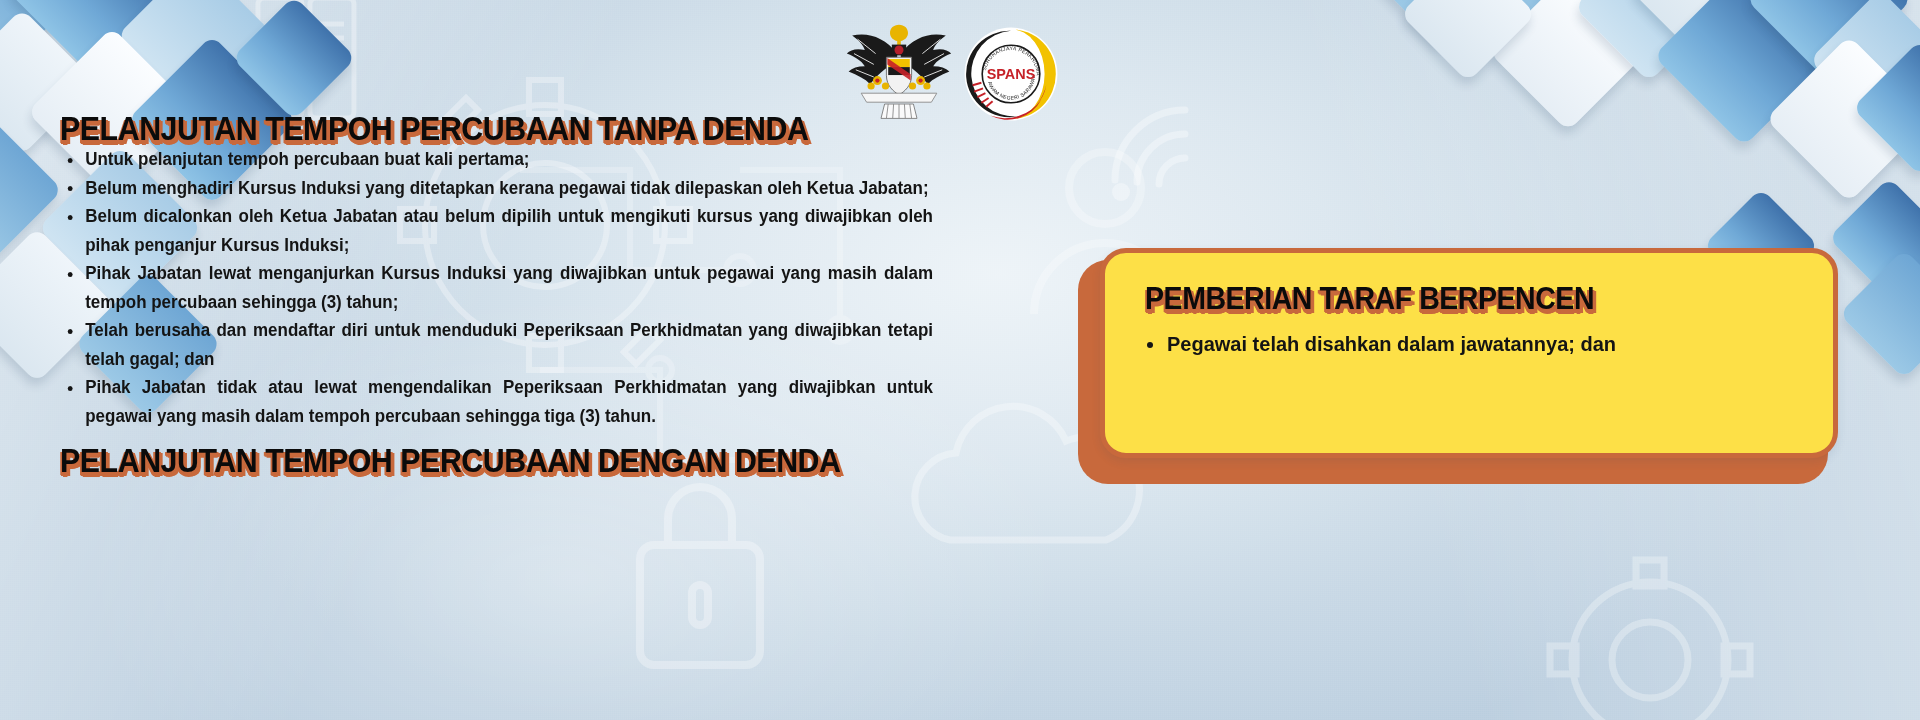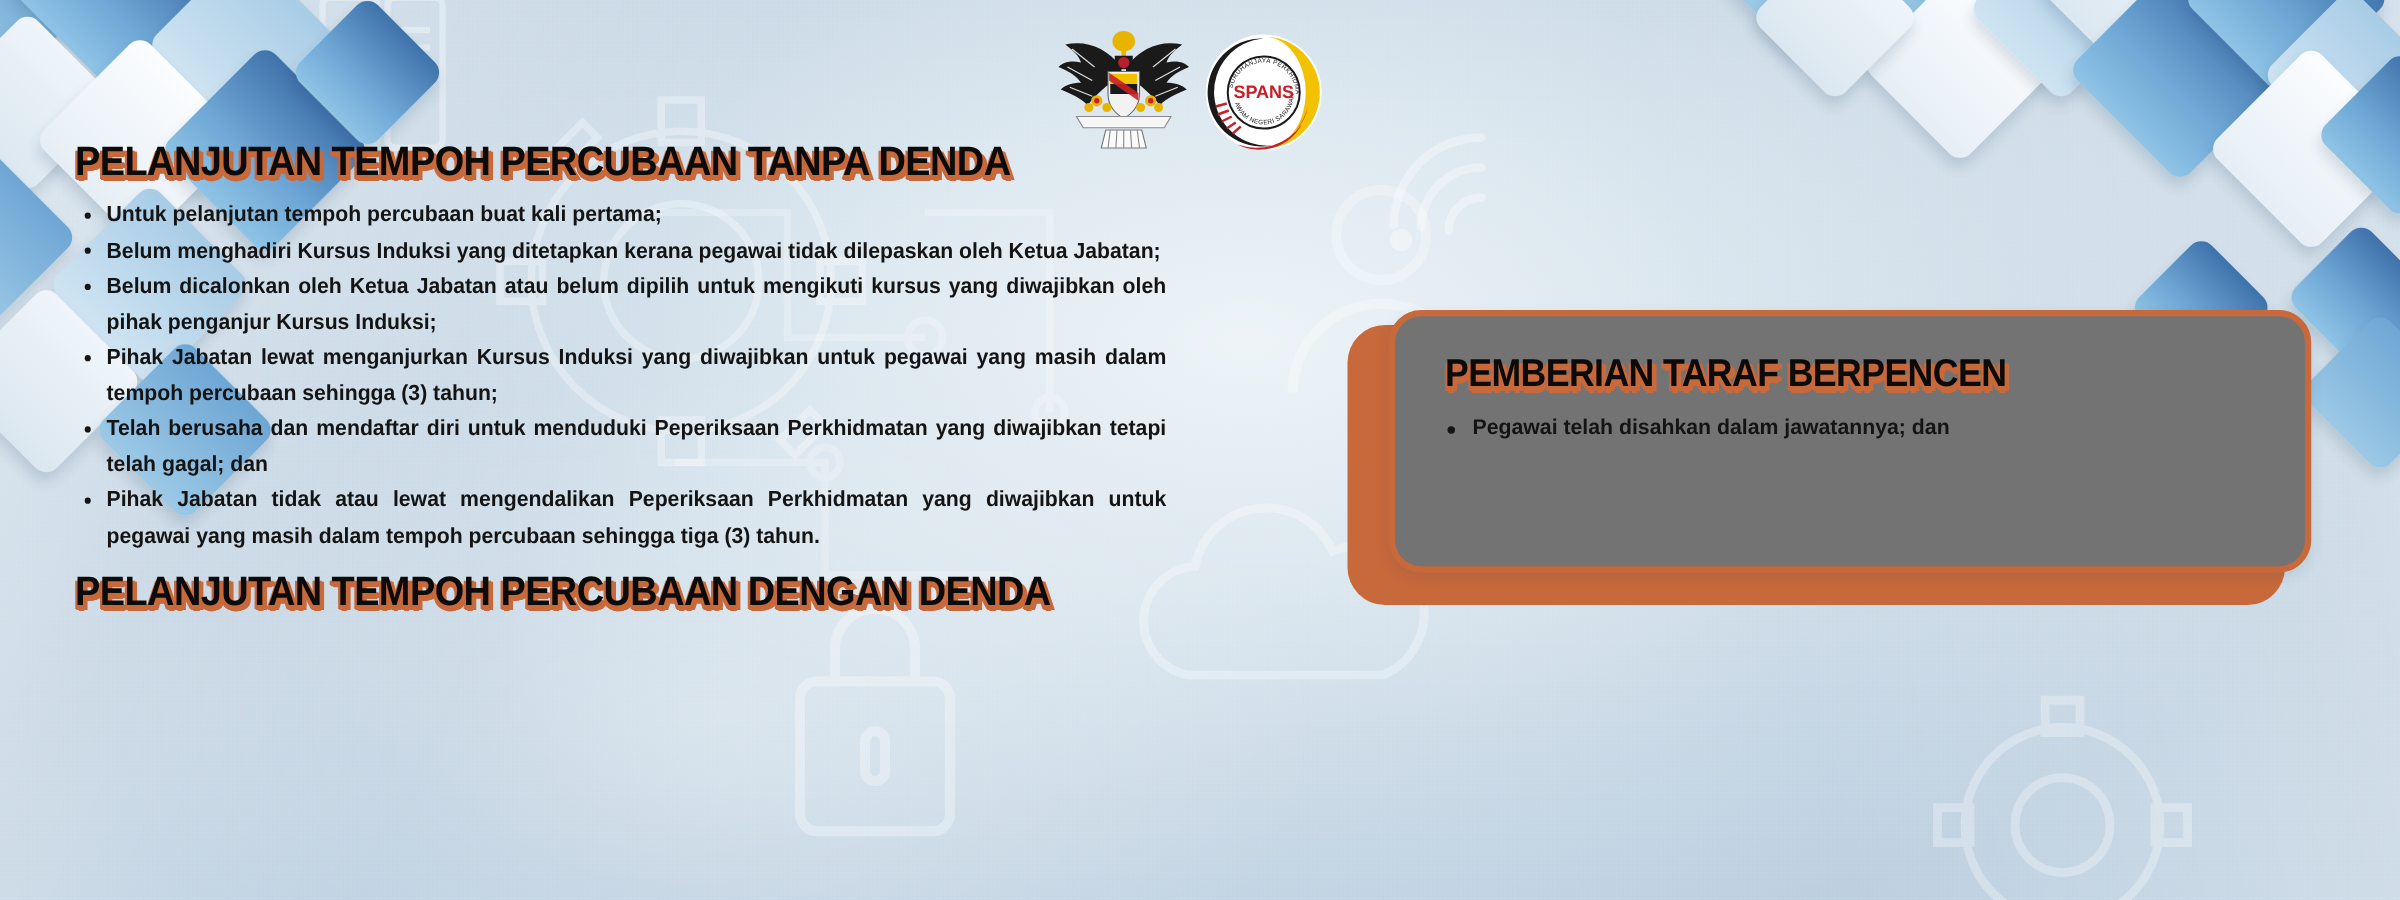--- a/index.html
+++ b/index.html
@@ -82,41 +82,41 @@
     text-justify:inter-word;
     transform:scaleX(.97);
     transform-origin:left center;
   }
   ul.bullets li::before{
     content:"";
     position:absolute;left:8px;top:.72em;
     width:5px;height:5px;border-radius:50%;
     background:#141414;
   }
-  #list1{margin-top:12px;}
+  #list1{}
   #list2{margin-top:12px;}
   #list2 li{line-height:1.70;text-align:left;}
   #hdg2-wrap{margin-top:14px;}
 
   
   #card-wrap{position:absolute;left:1078px;top:248px;width:760px;height:236px;}
   #card-back{
     position:absolute;left:0;top:12px;width:750px;height:224px;
     border-radius:30px;background:#c8693c;
   }
   #card-front{
-    position:absolute;left:33px;top:0;width:738px;height:210px;
-    background:#737373;border:5px solid #c8693c;border-radius:26px;
+    position:absolute;left:22px;top:0;width:738px;height:210px;
+    background:#fde047;border:5px solid #c8693c;border-radius:26px;
     box-sizing:border-box;
     box-shadow:0 4px 10px rgba(40,70,100,.10);
   }
   #hdg3{font-size:31px;margin:30px 0 0 40px;}
   #list3{margin:16px 0 0 36px;width:660px;}
   #list3 li{
-    font-size:17px;line-height:1.46;text-align:left;padding-left:26px;
+    font-size:20px;line-height:1.46;text-align:left;padding-left:26px;
     transform:scaleX(1);
   }
   #list3 li::before{width:6px;height:6px;top:.62em;left:6px;}
 
   
   #logos{position:absolute;left:845px;top:8px;width:240px;height:118px;}
   .logo{position:absolute;}
 </style>
 </head>
 <body>

